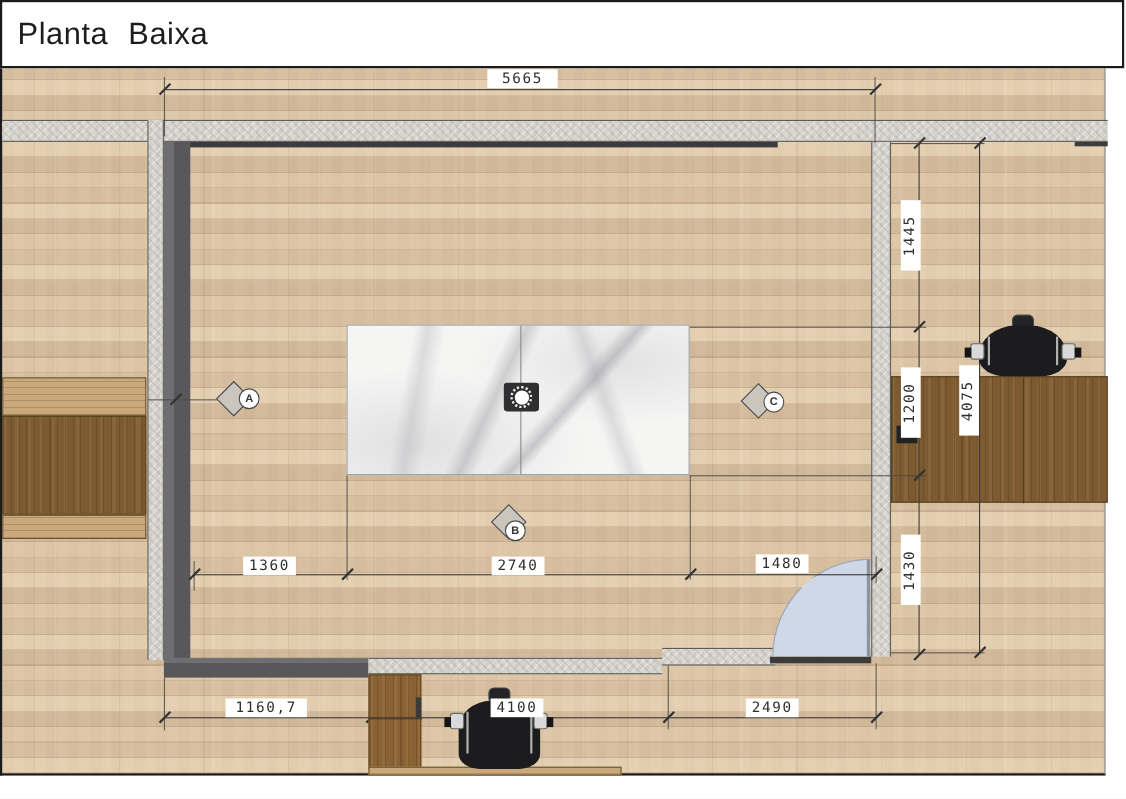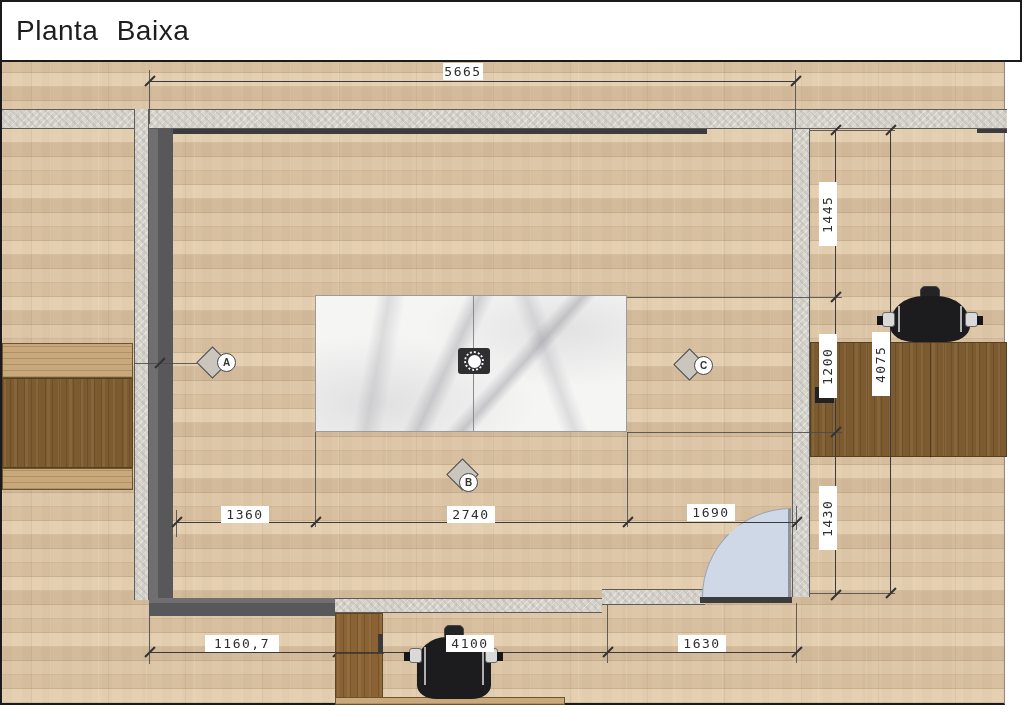--- a/index.html
+++ b/index.html
@@ -165,21 +165,21 @@
       </div>
       <div class="chair-arm left" style="left:2px;top:23px;"></div>
       <div class="chair-arm right" style="left:78px;top:23px;"></div>
     </div>
 
     <div class="abs ext" style="left:147px;top:8px;width:1px;height:54px;"></div>
     <div class="abs ext" style="left:793px;top:8px;width:1px;height:60px;"></div>
     <div class="abs dim-h z5" style="left:147px;top:19px;width:646px;"></div>
     <div class="tick" style="left:141px;top:18px;"></div>
     <div class="tick" style="left:787px;top:18px;"></div>
-    <div class="dlabel" style="left:441px;top:1px;width:40px;">5665</div>
+    <div class="dlabel" style="left:441px;top:1px;width:64px;">5665</div>
 
     <div class="abs ext" style="left:625px;top:235px;width:215px;height:1px;"></div>
     <div class="abs ext" style="left:625px;top:370px;width:215px;height:1px;"></div>
     <div class="abs ext" style="left:808px;top:531px;width:85px;height:1px;"></div>
     <div class="abs ext" style="left:808px;top:68px;width:85px;height:1px;"></div>
     <div class="abs dim-v z5" style="left:833px;top:68px;height:465px;"></div>
     <div class="tick" style="left:827px;top:67px;"></div>
     <div class="tick" style="left:827px;top:234px;"></div>
     <div class="tick" style="left:827px;top:369px;"></div>
     <div class="tick" style="left:827px;top:532px;"></div>
@@ -196,34 +196,34 @@
     <div class="abs ext" style="left:625px;top:370px;width:1px;height:95px;"></div>
     <div class="abs ext" style="left:174px;top:448px;width:1px;height:27px;"></div>
     <div class="abs ext" style="left:794px;top:444px;width:1px;height:24px;"></div>
     <div class="abs dim-h z5" style="left:174px;top:460px;width:620px;"></div>
     <div class="tick" style="left:168px;top:459px;"></div>
     <div class="tick" style="left:307px;top:459px;"></div>
     <div class="tick" style="left:619px;top:459px;"></div>
     <div class="tick" style="left:788px;top:459px;"></div>
     <div class="dlabel" style="left:219px;top:444px;width:48px;">1360</div>
     <div class="dlabel" style="left:445px;top:444px;width:48px;">2740</div>
-    <div class="dlabel" style="left:685px;top:442px;width:48px;">1690</div>
+    <div class="dlabel" style="left:685px;top:442px;width:48px;">1480</div>
 
     <div class="abs ext" style="left:147px;top:554px;width:1px;height:48px;"></div>
     <div class="abs ext" style="left:335px;top:551px;width:1px;height:50px;"></div>
     <div class="abs ext" style="left:605px;top:543px;width:1px;height:58px;"></div>
     <div class="abs ext" style="left:794px;top:541px;width:1px;height:60px;"></div>
     <div class="abs dim-h z5" style="left:147px;top:590px;width:647px;"></div>
     <div class="tick" style="left:141px;top:589px;"></div>
     <div class="tick" style="left:329px;top:589px;"></div>
     <div class="tick" style="left:599px;top:589px;"></div>
     <div class="tick" style="left:788px;top:589px;"></div>
     <div class="dlabel" style="left:203px;top:573px;width:74px;">1160,7</div>
     <div class="dlabel" style="left:444px;top:573px;width:48px;">4100</div>
-    <div class="dlabel" style="left:676px;top:573px;width:48px;">1630</div>
+    <div class="dlabel" style="left:676px;top:573px;width:48px;">2490</div>
 
     <div class="abs ext" style="left:132px;top:301px;width:68px;height:1px;"></div>
     <div class="tick" style="left:151px;top:300px;"></div>
     <div class="smarker">
       <div class="diamond" style="left:199px;top:289px;"></div>
       <div class="circle" style="left:215px;top:291px;">
           <span>A</span>
         </div>
     </div>
     <div class="smarker">

